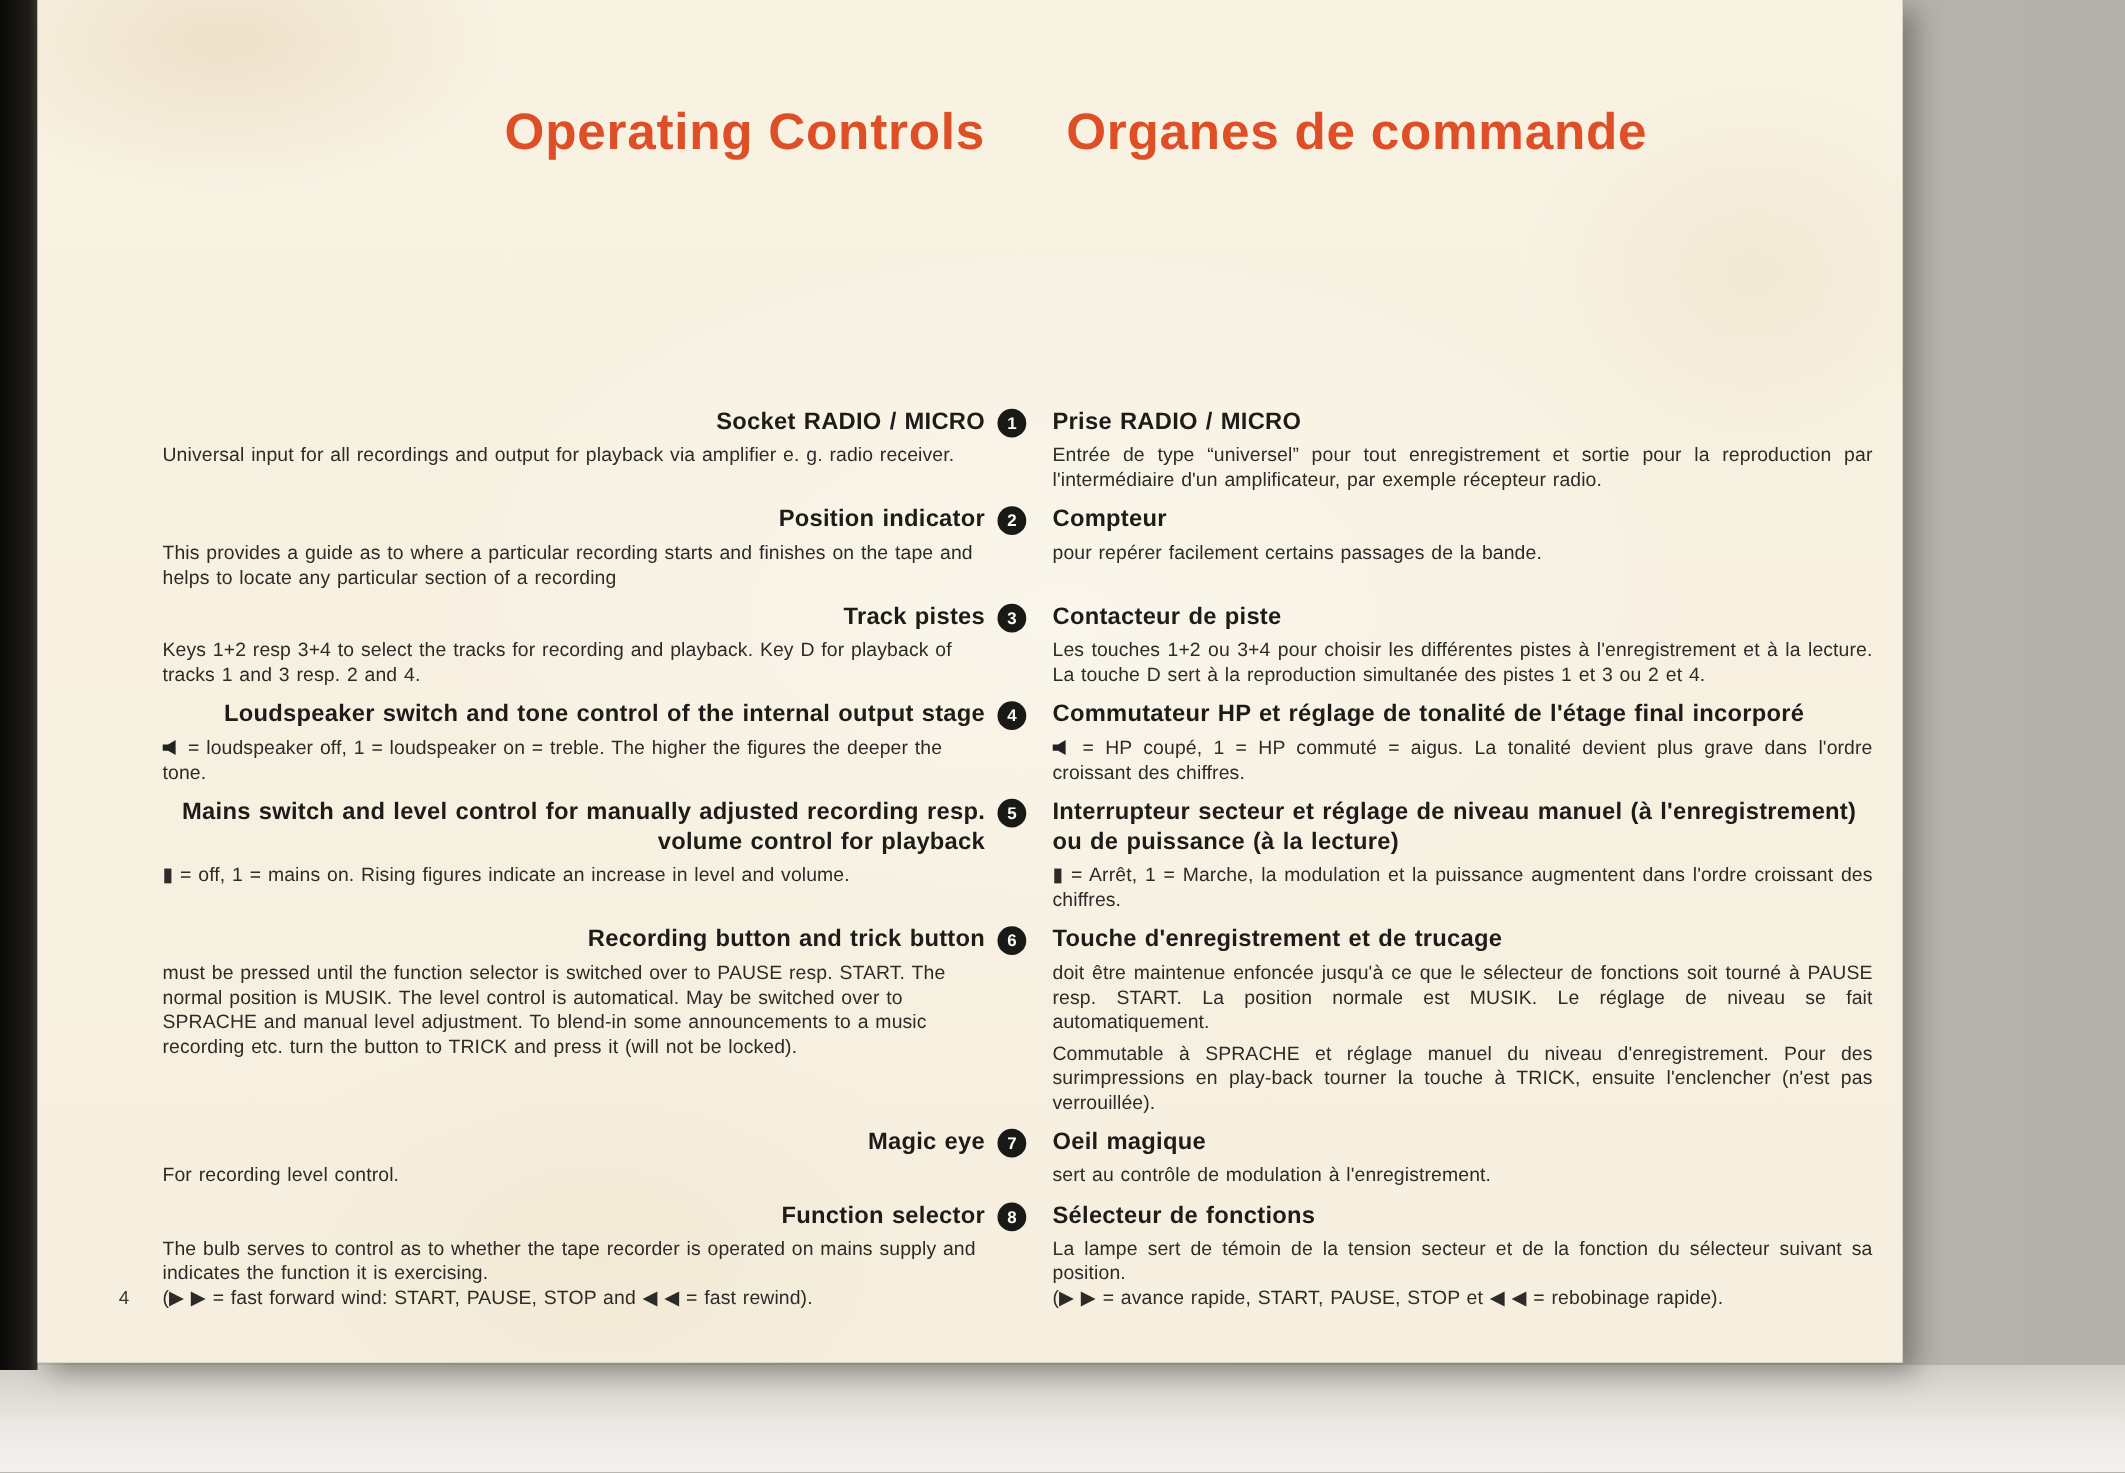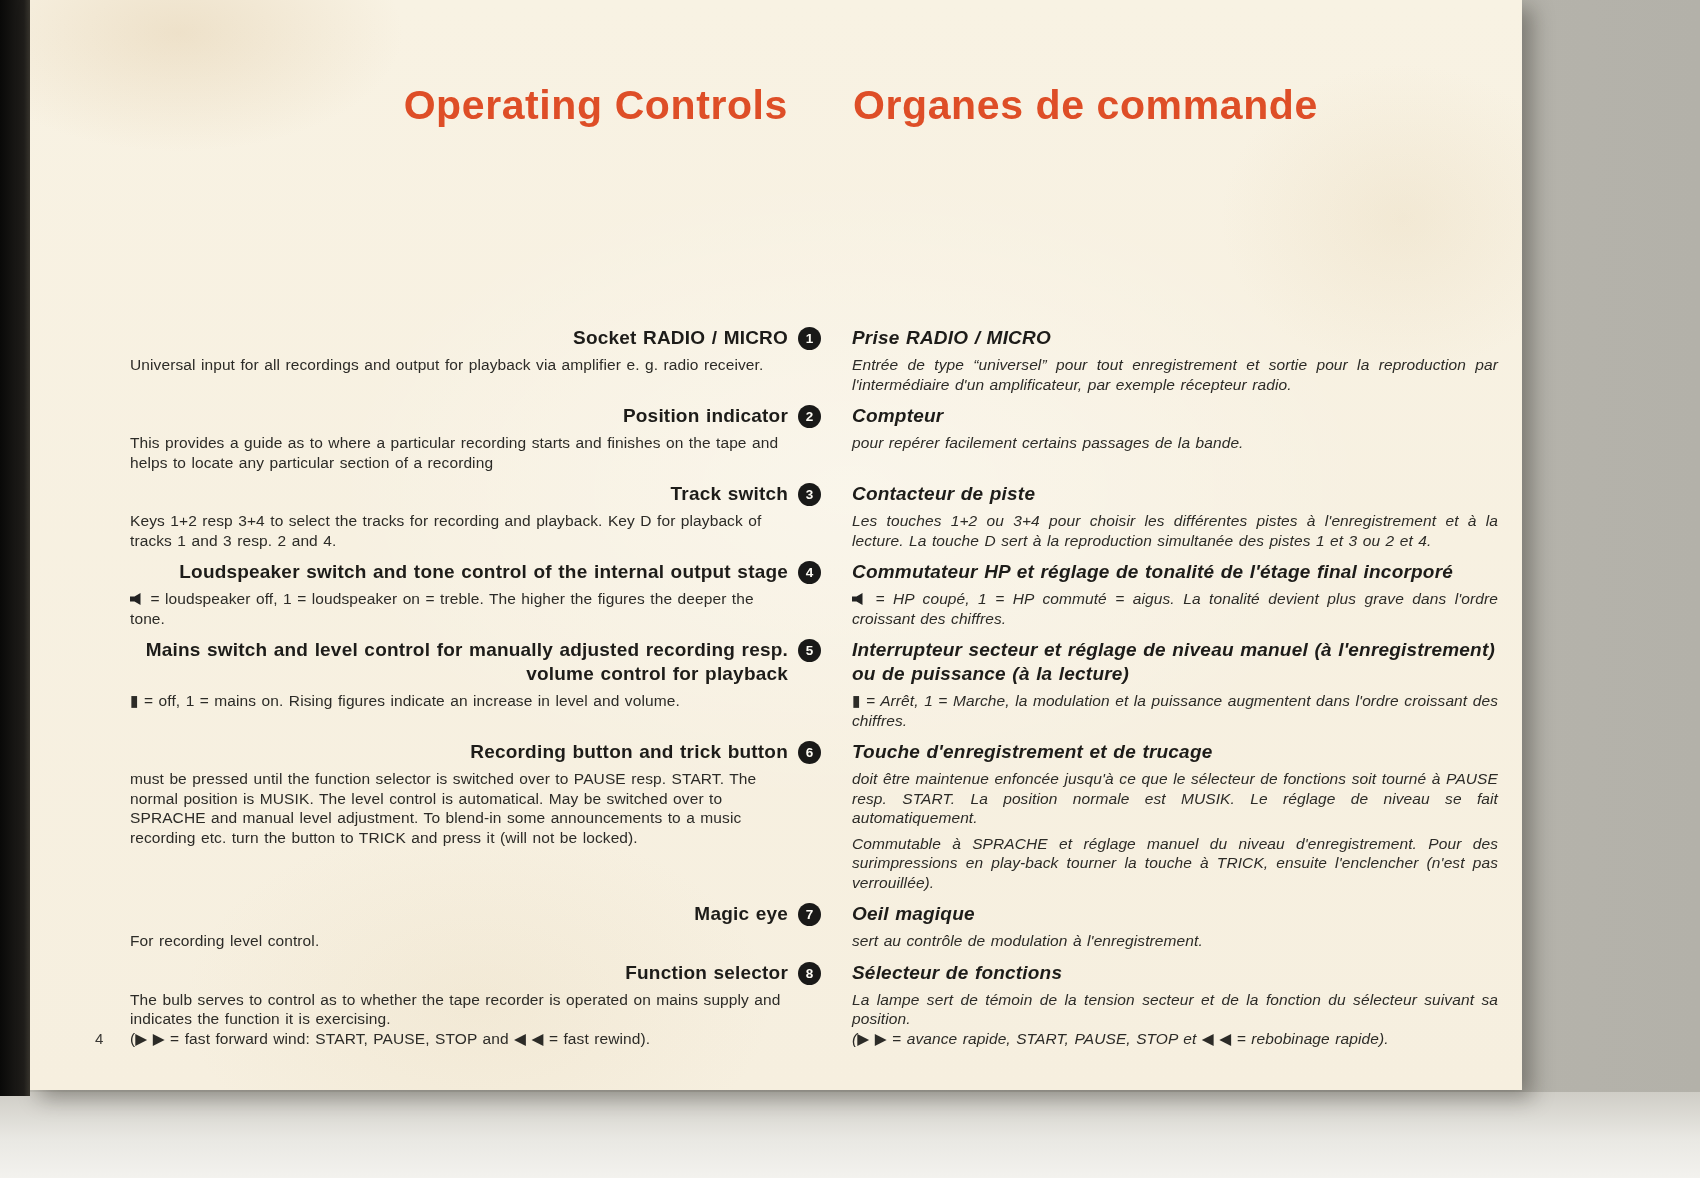--- a/index.html
+++ b/index.html
@@ -49,21 +49,21 @@
     font-size:15.5px; line-height:19.5px; color:#2c2b27;
     word-spacing:1px; letter-spacing:0.1px;
   }
   .cell-en .bd { text-align:left; }
   .cell-fr { display:flex; align-items:flex-start; }
   .badge {
     flex:0 0 23px; width:23px; height:23px; border-radius:50%;
     background:#191918; color:#fdfbf4; font-size:13.5px; font-weight:bold;
     display:flex; align-items:center; justify-content:center; margin-top:1px;
   }
-  .fr-text { margin-left:31px; flex:1;font-style:italic; }
+  .fr-text { margin-left:21px; flex:1; }
   .cell-fr .bd { text-align:justify; }
   .p2 { margin-top:6px; }
   .spk svg { vertical-align:-1px; }
   .page-number {
     position:absolute; left:65px; top:1030px; font-size:15px; color:#3a3834;
   }
 </style>
 </head>
 <body>
 
@@ -98,21 +98,21 @@
       </div>
       <div class="cell-fr">
         <span class="badge">2</span>
         <div class="fr-text">
           <div class="hd">Compteur</div>
           <p class="bd">pour repérer facilement certains passages de la bande.</p>
         </div>
       </div>
 
       <div class="cell-en">
-        <div class="hd">Track switch</div>
+        <div class="hd">Track pistes</div>
         <p class="bd">Keys 1+2 resp 3+4 to select the tracks for recording and playback. Key D for playback of tracks 1 and 3 resp. 2 and 4.</p>
       </div>
       <div class="cell-fr">
         <span class="badge">3</span>
         <div class="fr-text">
           <div class="hd">Contacteur de piste</div>
           <p class="bd">Les touches 1+2 ou 3+4 pour choisir les différentes pistes à l'enregistrement et à la lecture. La touche D sert à la reproduction simultanée des pistes 1 et 3 ou 2 et 4.</p>
         </div>
       </div>
 

